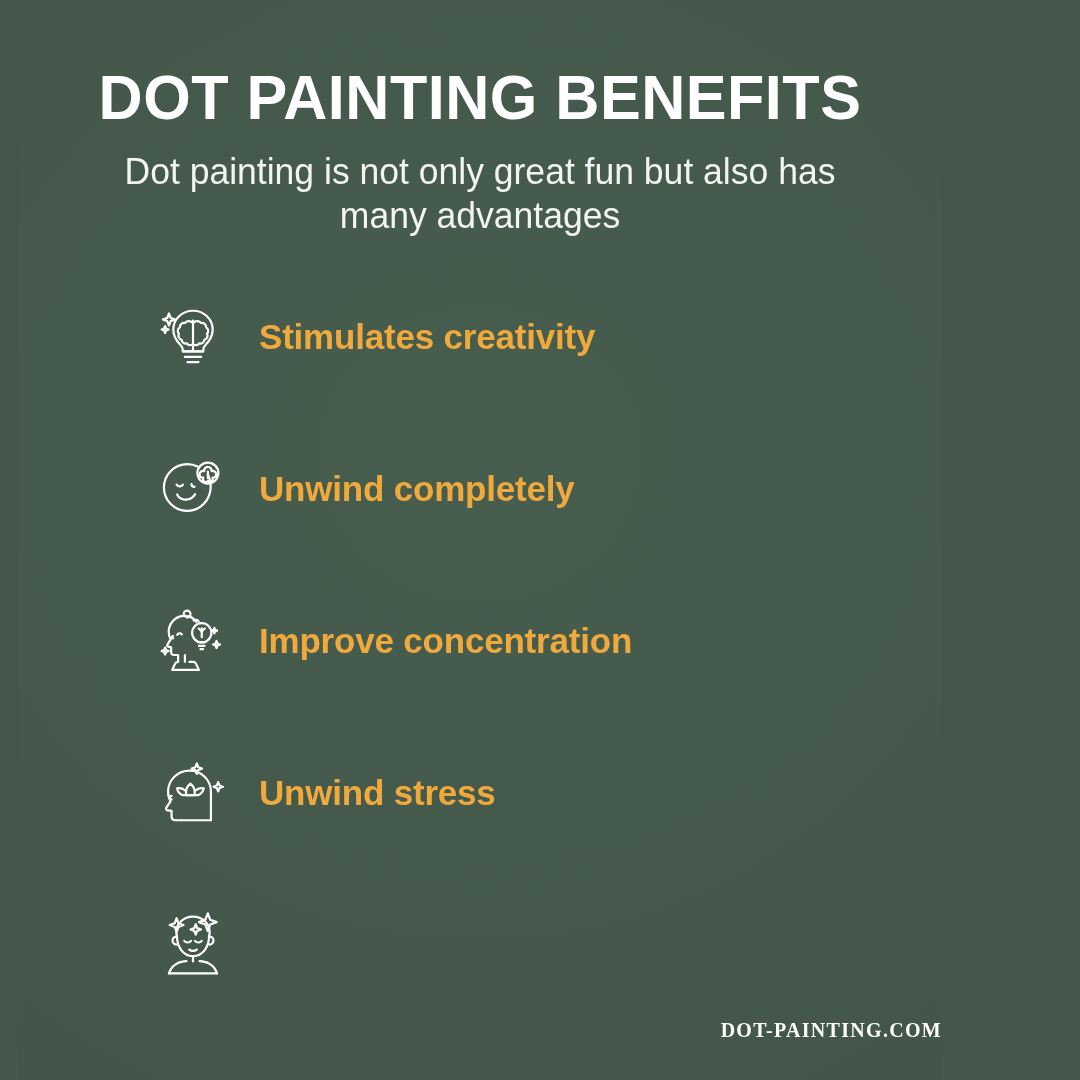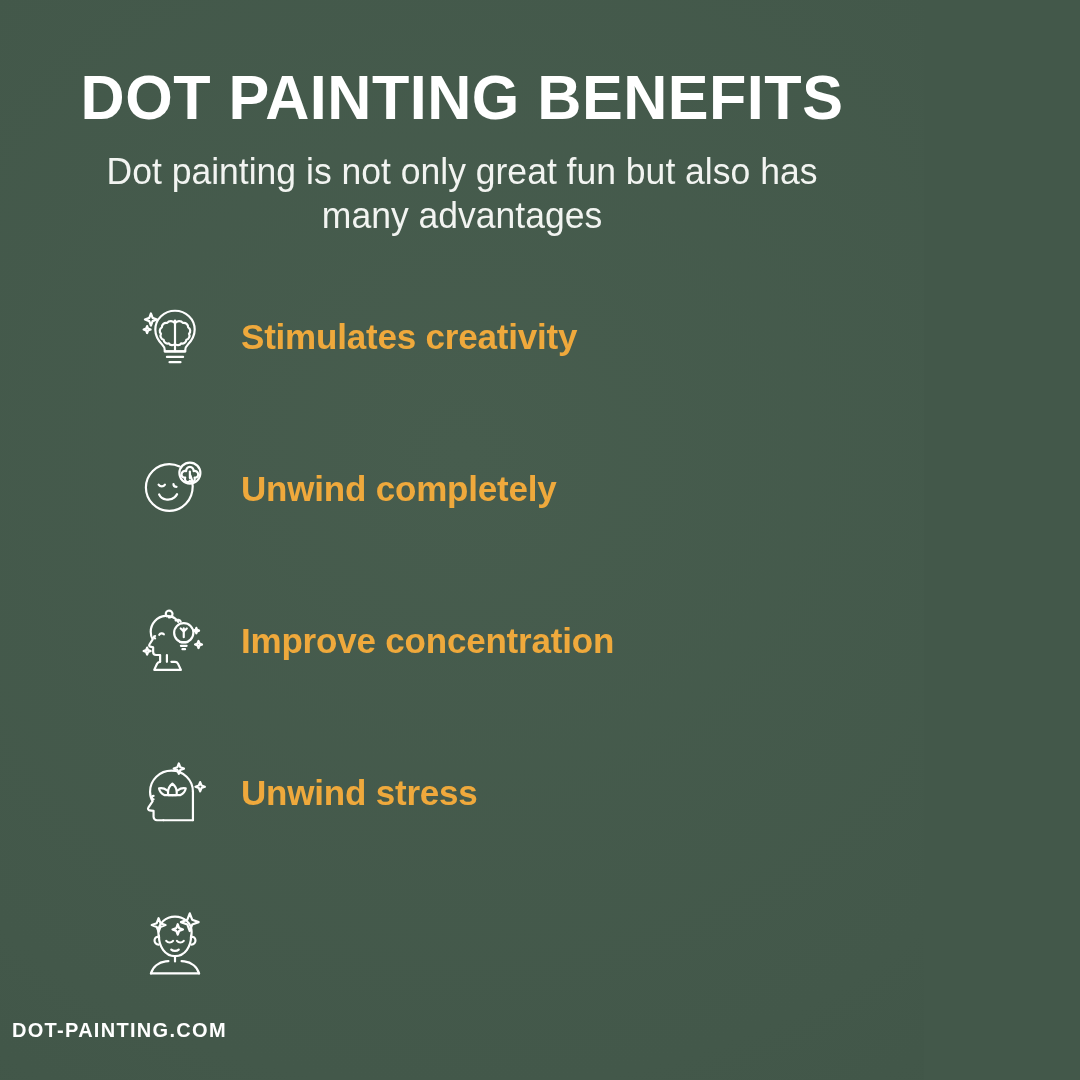--- a/index.html
+++ b/index.html
@@ -18,20 +18,21 @@
   .poster {
     position: relative;
     width: 924px;
     height: 1080px;
     box-sizing: border-box;
     background:
       radial-gradient(ellipse 120% 95% at 50% 42%, #475D4E 0%, #43584A 62%, #3F5446 100%);
     display: flex;
     flex-direction: column;
     align-items: center;
+    margin-left: 18px;
   }
 
   
   .header {
     width: 100%;
     text-align: center;
     padding-top: 64px;
   }
 
   .title {
@@ -95,24 +96,25 @@
     font-size: 35px;
     font-weight: 700;
     letter-spacing: -0.2px;
     margin-left: 26px;
     white-space: nowrap;
   }
 
   
   .footer {
     position: absolute;
-    left: 12px;
+    left: 0;
     right: 0;
     bottom: 38px;
-    text-align: left;
+    text-align: right;
+    font-family: Liberation Serif, serif;
   }
 
   .footer-text {
     color: #FFFFFF;
     font-size: 20px;
     font-weight: 700;
     letter-spacing: 1.3px;
   }
 </style>
 </head>

